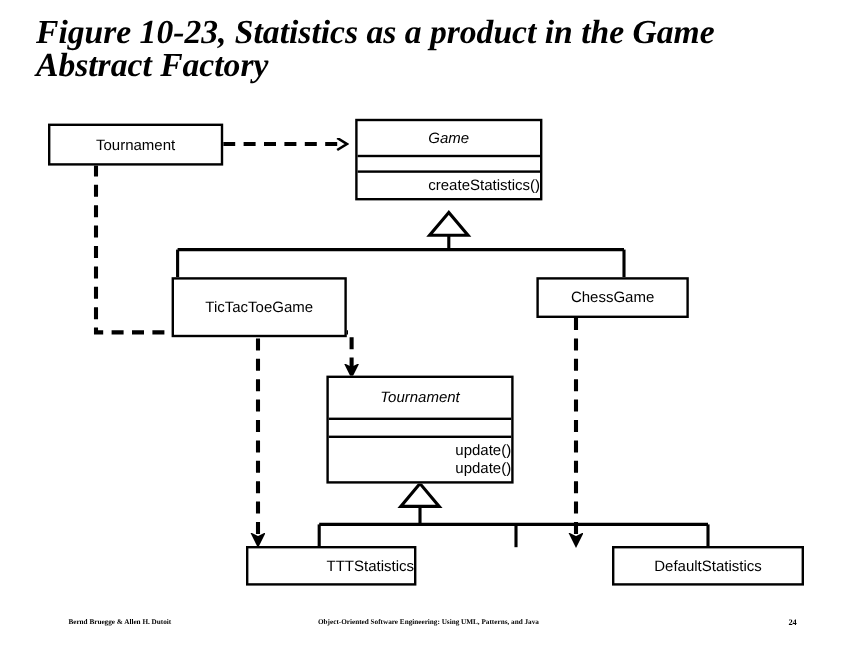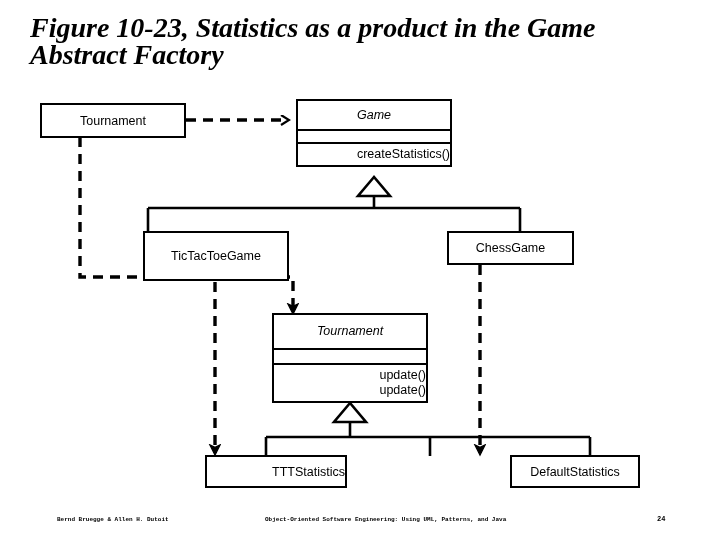--- a/index.html
+++ b/index.html
@@ -81,21 +81,21 @@
     line-height: 15px;
     text-align: right;
   }
   
   #footer {
     position: absolute;
     left: 0;
     top: 512px;
     width: 720px;
     height: 20px;
-    font-family: Liberation Mono, monospace;
+    font-family: Liberation Serif, serif;
     font-weight: bold;
     font-size: 6px;
     color: #000000;
   }
   #footer .f-left {
     position: absolute;
     left: 57px;
     top: 4px;
     white-space: nowrap;
   }
@@ -200,21 +200,21 @@
         <div>update()</div>
         <div>update()</div>
       </div>
     </div>
 
     <div class="cbox" style="left:205px; top:455px; width:142px; height:33px;align-items:flex-end;">
       <div class="compart cname" style="flex:1 1 auto;">TTTStatistics</div>
     </div>
 
 
-    <div class="cbox" style="left:510px; top:455px; width:130px; height:33px;">
+    <div class="cbox" style="left:510px; top:455px; width:160px; height:33px;">
       <div class="compart cname" style="flex:1 1 auto;">DefaultStatistics</div>
     </div>
 
   </div>
 
   <div id="footer">
     <div class="f-left">Bernd Bruegge &amp; Allen H. Dutoit</div>
     <div class="f-center">Object-Oriented Software Engineering: Using UML, Patterns, and Java</div>
     <div class="f-page">24</div>
   </div>

